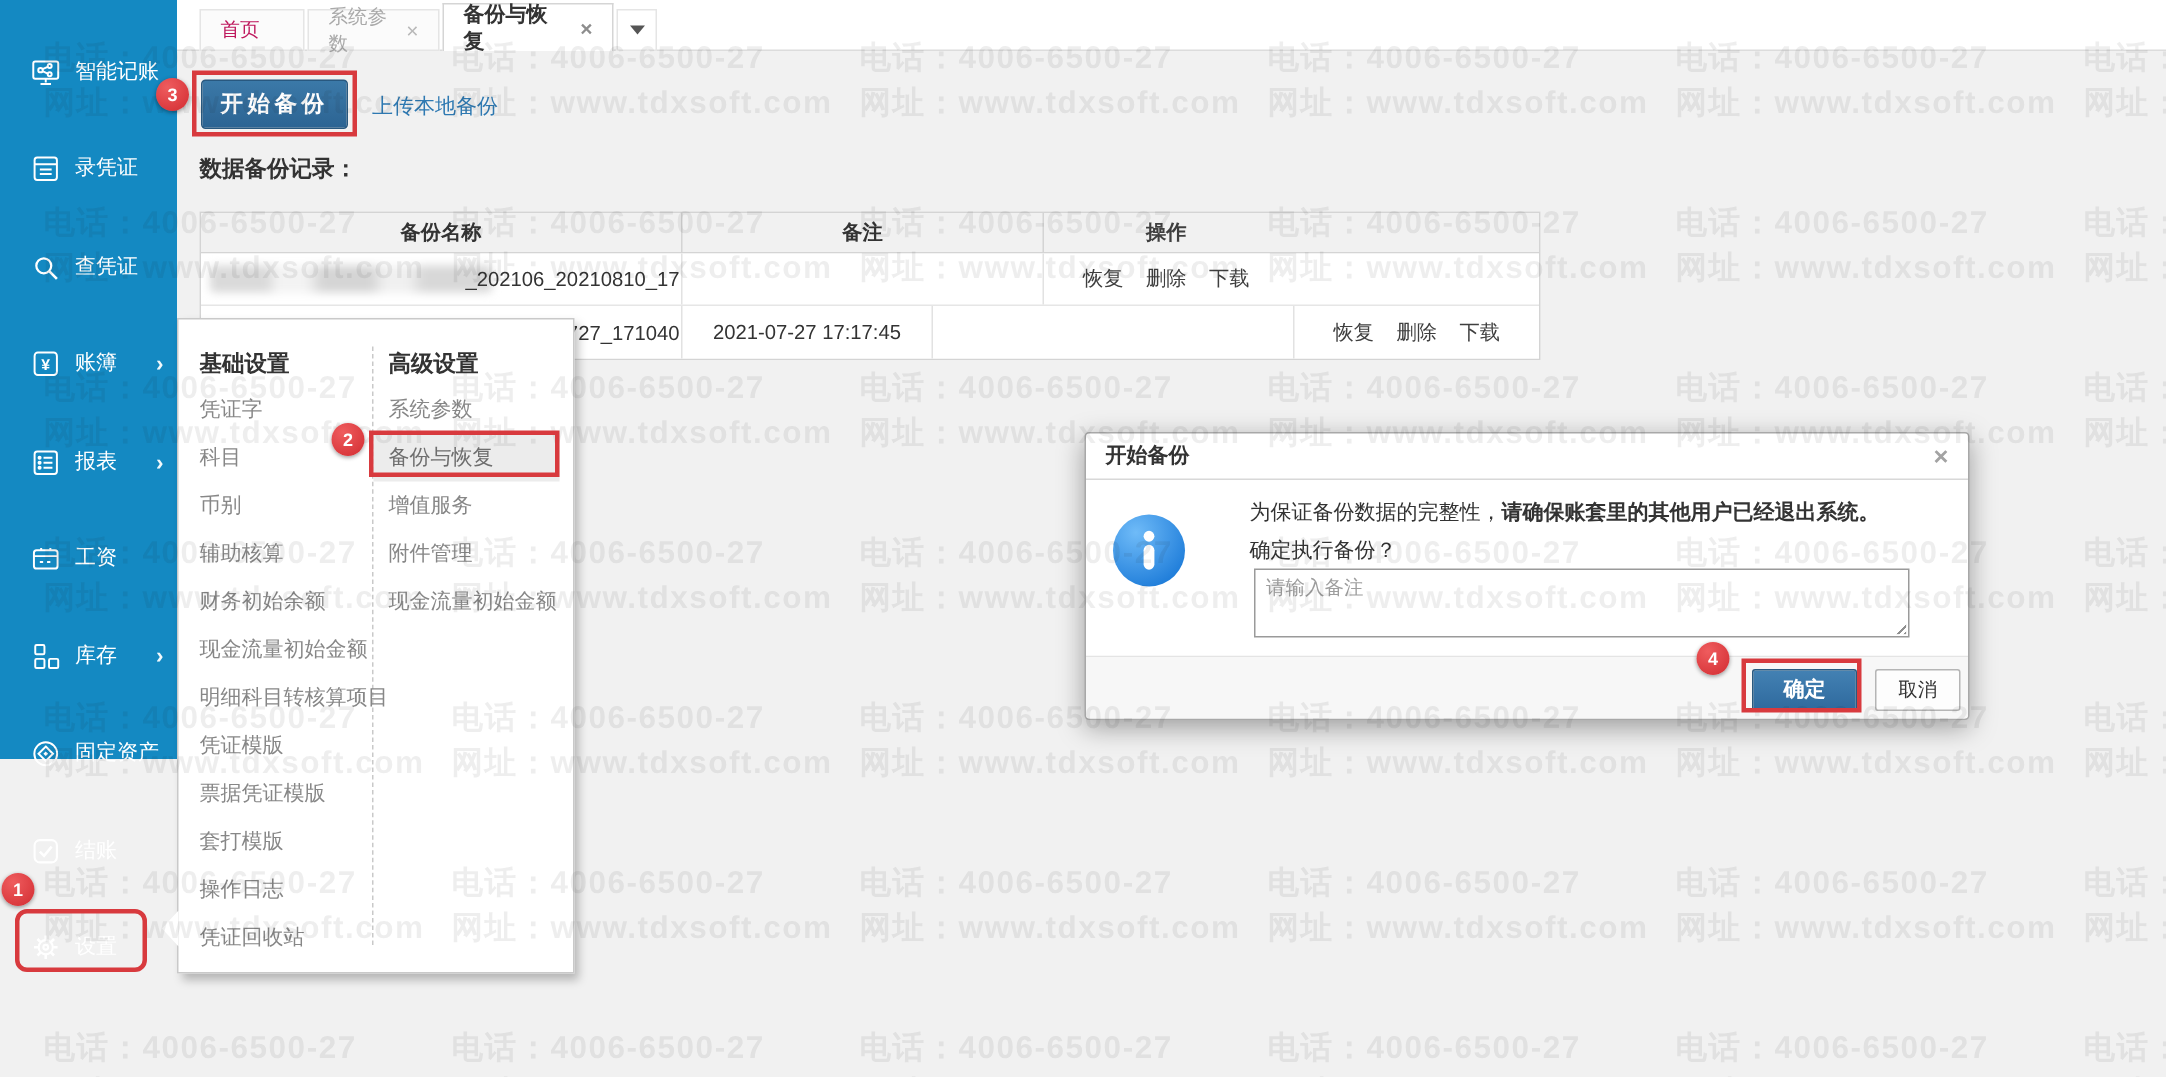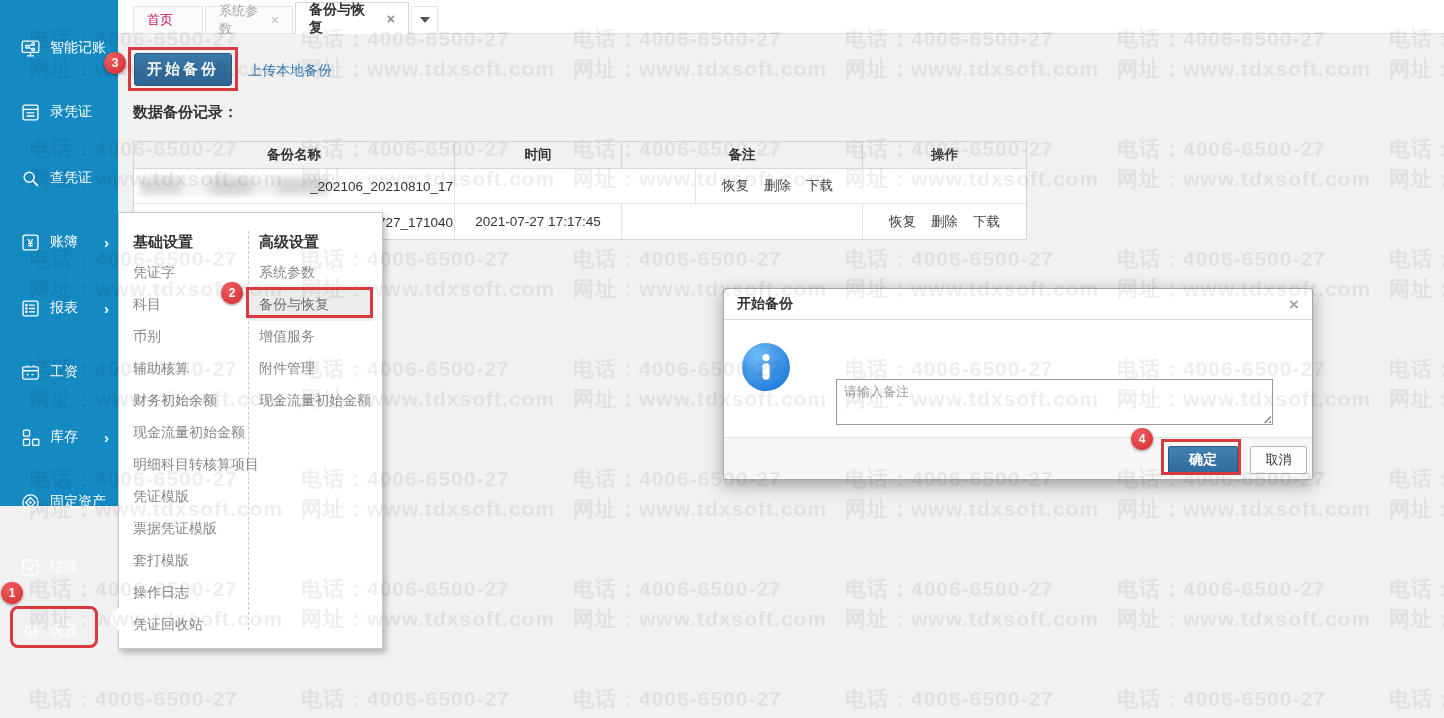--- a/index.html
+++ b/index.html
@@ -98,21 +98,20 @@
 
 <div class="btn-start">开始备份</div>
 <div class="link-upload">上传本地备份</div>
 <div class="section-title">数据备份记录：</div>
 
 <div class="tbl">
   <div class="trow thead">
     <div class="c c-name">
         <span style="position:static">备份名称</span>
       </div>
-    <div class="c c-time">时间</div>
     <div class="c c-note">备注</div>
     <div class="c c-op">操作</div>
   </div>
   <div class="trow tbody">
     <div class="c c-name">
       <span class="blur-blob"></span>
       <span class="nm">_202106_20210810_17</span>
     </div>
     <div class="c c-note"></div>
     <div class="c c-op">
@@ -257,20 +256,24 @@
     <defs>
         <radialGradient id="ig" cx="32%" cy="25%" r="85%">
           <stop offset="0" stop-color="#6fbbf8"></stop>
           <stop offset="1" stop-color="#1b7ad8"></stop>
         </radialGradient>
       </defs>
     <circle cx="25" cy="25" r="24" fill="url(#ig)"></circle>
     <circle cx="25" cy="15.5" r="3.6" fill="#fff"></circle>
     <rect x="21.4" y="21.2" width="7.2" height="16.6" rx="3.6" fill="#fff"></rect>
   </svg>
+  <div class="dlg-msg">
+    <div><span>为保证备份数据的完整性，</span><b>请确保账套里的其他用户已经退出系统。</b></div>
+    <div>确定执行备份？</div>
+  </div>
   <textarea class="dlg-note" placeholder="请输入备注" style=""></textarea>
   <div class="resize-grip"></div>
   <div class="dlg-footer"></div>
   <div class="btn-ok">确定</div>
   <div class="btn-cancel">取消</div>
 </div>
 
 <div id="wm">
     <div class="wm-cell" style="left: 29px; top: 24px;">
       <div>电话：4006-6500-27</div>

